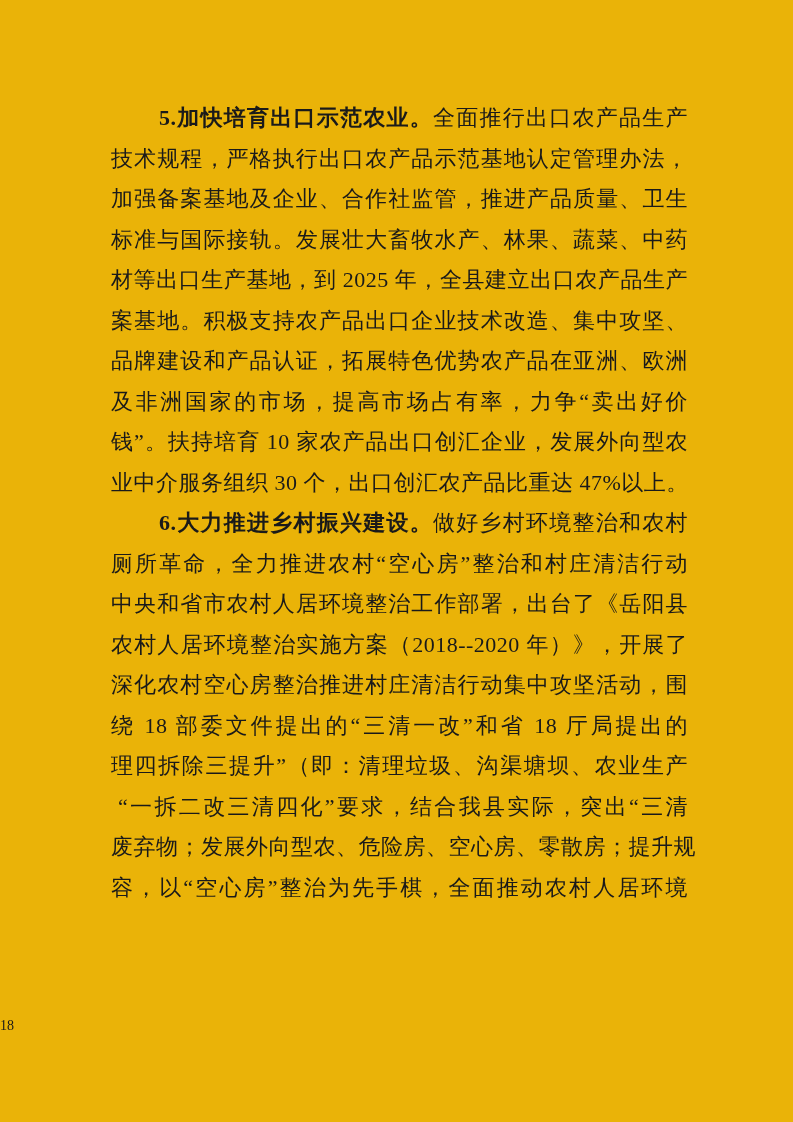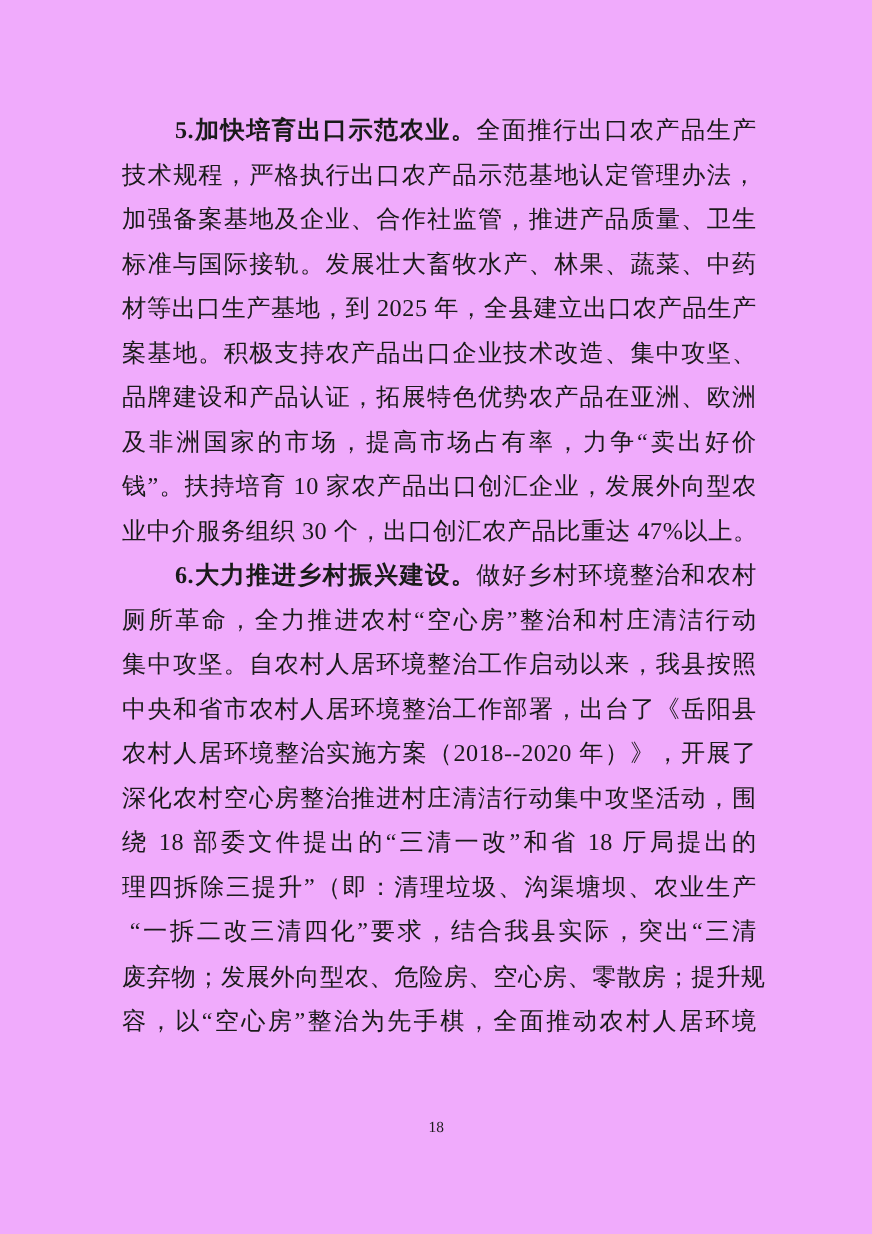--- a/index.html
+++ b/index.html
@@ -4,21 +4,21 @@
 <style>
   html, body {
     margin: 0;
     padding: 0;
     background: #ffffff;
   }
   .page {
     position: relative;
     width: 793px;
     height: 1122px;
-    background: #f0abfc;
+    background: #eab308;
     overflow: hidden;
     font-family: "Liberation Serif", "DejaVu Serif", serif;
     color: #1a1a1a;
   }
   .text-block {
     position: absolute;
     left: 111px;
     top: 98px;
     width: 577px;
   }
@@ -41,21 +41,21 @@
     text-indent: 7px;
   }
   .head {
     font-weight: 700;
   }
   .footer {
     position: absolute;
     top: 1018px;
     left: 0;
     width: 100%;
-    text-align: center;
+    text-align: left;
     font-size: 14px;
     line-height: 16px;
     color: #1a1a1a;
     font-family: "Liberation Serif", "DejaVu Serif", serif;
   }
 </style>
 </head>
 <body>
 
 <div class="page">
@@ -65,21 +65,20 @@
       <div class="line"><span>加强备案基地及企业、合作社监管，推进产品质量、卫生</span></div>
       <div class="line"><span>标准与国际接轨。发展壮大畜牧水产、林果、蔬菜、中药</span></div>
       <div class="line"><span>材等出口生产基地，到 2025 年，全县建立出口农产品生产</span></div>
       <div class="line"><span>案基地。积极支持农产品出口企业技术改造、集中攻坚、</span></div>
       <div class="line"><span>品牌建设和产品认证，拓展特色优势农产品在亚洲、欧洲</span></div>
       <div class="line"><span>及非洲国家的市场，提高市场占有率，力争“卖出好价</span></div>
       <div class="line"><span>钱”。扶持培育 10 家农产品出口创汇企业，发展外向型农</span></div>
       <div class="line last"><span>业中介服务组织 30 个，出口创汇农产品比重达 47%以上。</span></div>
       <div class="line p-indent"><span class="head">6.大力推进乡村振兴建设。</span><span>做好乡村环境整治和农村</span></div>
       <div class="line"><span>厕所革命，全力推进农村“空心房”整治和村庄清洁行动</span></div>
-      <div class="line"><span>集中攻坚。自农村人居环境整治工作启动以来，我县按照</span></div>
       <div class="line"><span>中央和省市农村人居环境整治工作部署，出台了《岳阳县</span></div>
       <div class="line"><span>农村人居环境整治实施方案（2018--2020 年）》，开展了</span></div>
       <div class="line"><span>深化农村空心房整治推进村庄清洁行动集中攻坚活动，围</span></div>
       <div class="line"><span>绕 18 部委文件提出的“三清一改”和省 18 厅局提出的</span></div>
       <div class="line"><span>理四拆除三提升”（即：清理垃圾、沟渠塘坝、农业生产</span></div>
       <div class="line q-indent"><span>“一拆二改三清四化”要求，结合我县实际，突出“三清</span></div>
       <div class="line"><span>废弃物；发展外向型农、危险房、空心房、零散房；提升规</span></div>
       <div class="line"><span>容，以“空心房”整治为先手棋，全面推动农村人居环境</span></div>
     </div>
   <div class="footer">18</div>

